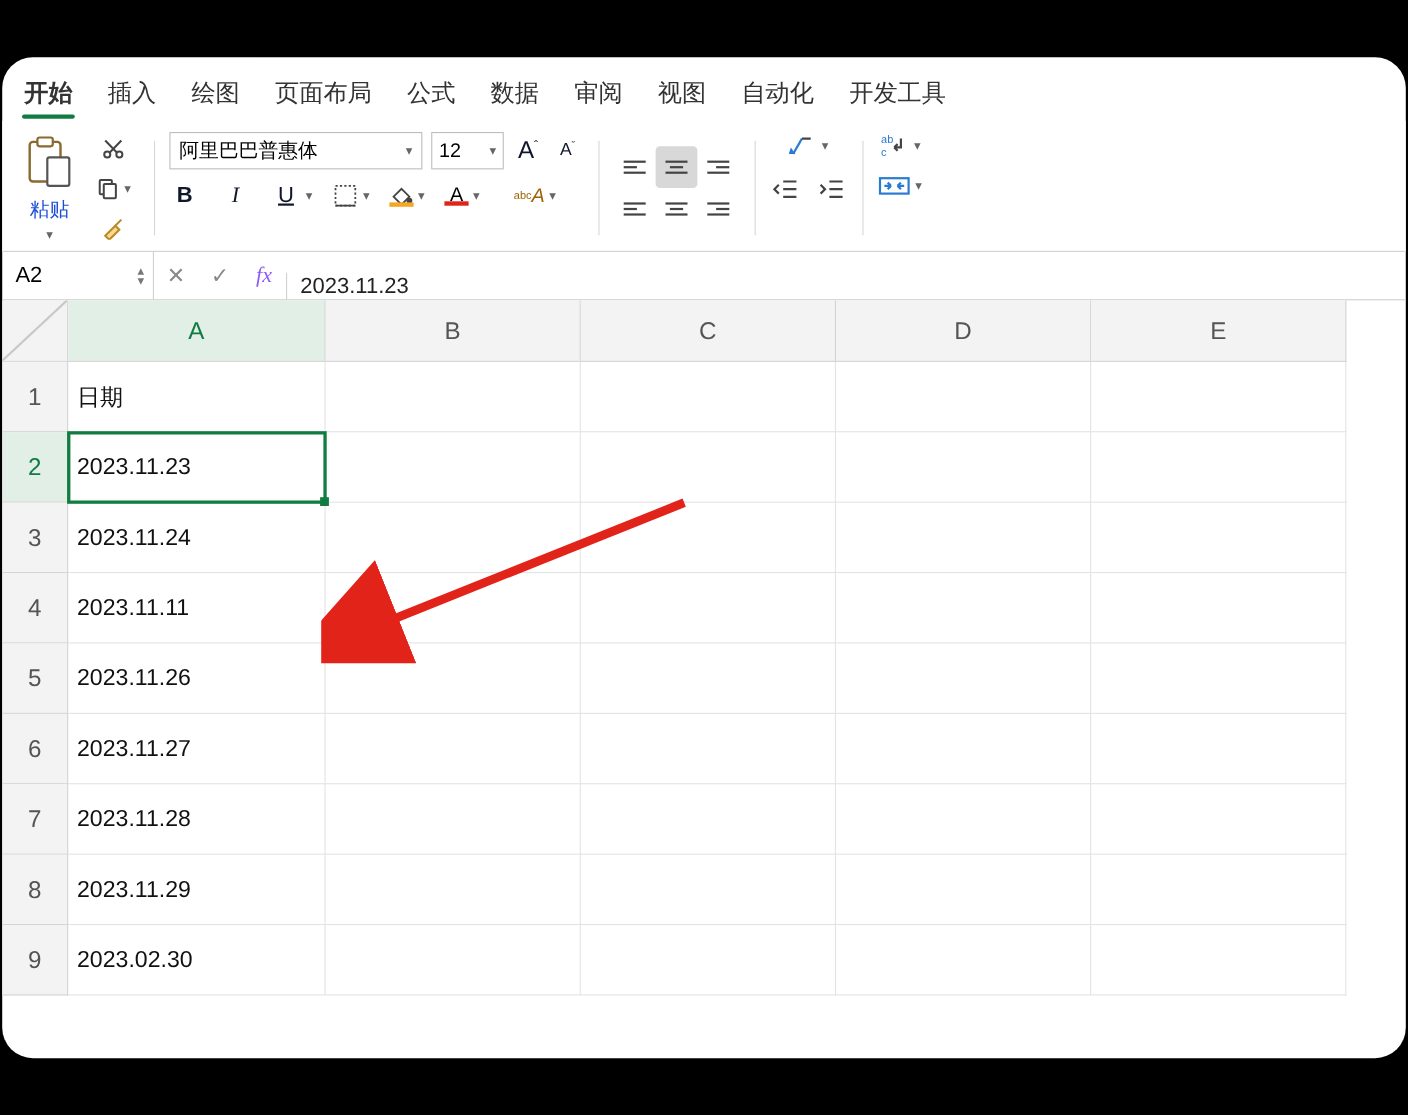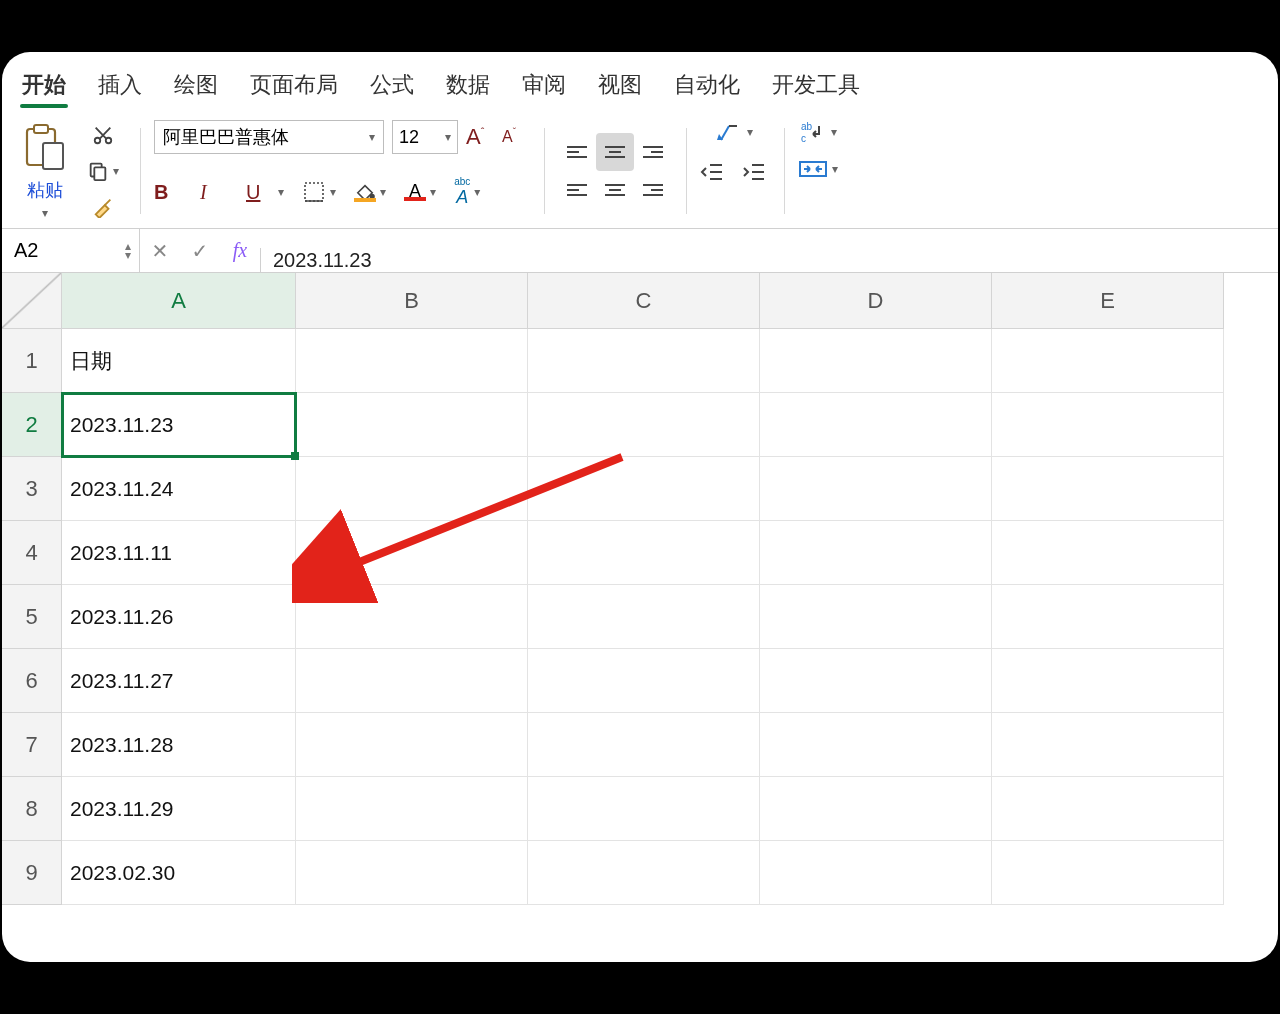--- a/index.html
+++ b/index.html
@@ -85,33 +85,33 @@
   .mini-stack {
     display:flex; flex-direction:column; gap:6px; margin-left:6px;
   }
   .mini-btn {
     display:flex; align-items:center; gap:4px;
     width: 46px; height: 30px;
     justify-content:center;
     cursor:pointer;
   }
   .chev { font-size:12px; color:#666; }
-  .font-row { display:flex; gap:8px; align-items:center; margin-bottom:22px;}
+  .font-row { display:flex; gap:8px; align-items:center; margin-bottom:10px;}
   .font-select {
     border:1px solid #bdbdbd; height:34px; width:230px;
     display:flex;align-items:center;justify-content:space-between;
     padding:0 8px; font-size:18px; cursor:pointer;
   }
   .size-select {
     border:1px solid #bdbdbd; height:34px; width:66px;
     display:flex;align-items:center;justify-content:space-between;
     padding:0 6px; font-size:18px; cursor:pointer;
   }
   .btn-row { display:flex; gap:18px; align-items:center;}
-  .tbtn { width:28px; height:28px; display:flex;align-items:center;font-size:20px; cursor:pointer; color:#7f1d1d;}
+  .tbtn { width:28px; height:28px; display:flex;align-items:center;justify-content:center; font-size:20px; cursor:pointer; color:#0f172a;}
   .tbtn.bold{font-weight:900;}
   .tbtn.italic{font-style:italic; font-family:Georgia,serif;}
   .underline-sample{ text-decoration: underline; }
   .icon-box{display:flex;align-items:center;gap:4px;}
   .color-bar-orange{ display:block;width:22px;height:4px;background:#f5a623; margin-top:-2px;}
   .color-bar-red{ display:block;width:22px;height:4px;background:#e2231a; margin-top:-2px;}
   .align-grid{ display:grid; grid-template-columns:repeat(3,38px); grid-template-rows:repeat(2,38px);}
   .align-cell{display:flex;align-items:center;justify-content:center;cursor:pointer;}
   .align-cell.sel{background:#d8d8d8;border-radius:4px;}
   .align-icon{display:flex;flex-direction:column;gap:3px;}
@@ -298,21 +298,21 @@
           <span class="chev">▾</span>
         </div>
         <div class="icon-box">
           <span style="display:flex;flex-direction:column;align-items:center;">
             <span style="font-size:18px;line-height:16px;">A</span>
             <span class="color-bar-red"></span>
           </span>
           <span class="chev">▾</span>
         </div>
         <div class="icon-box">
-          <span style="display:flex;flex-direction:column;align-items:center;color:#0369a1;">
+          <span style="display:flex;flex-direction:row;align-items:center;color:#a16207;margin-left:13px;">
             <span style="font-size:10px;">abc</span>
             <span style="font-size:18px;font-style:italic;">A</span>
           </span>
           <span class="chev">▾</span>
         </div>
       </div>
     </div>
 
     <div class="group">
       <div class="align-grid">

